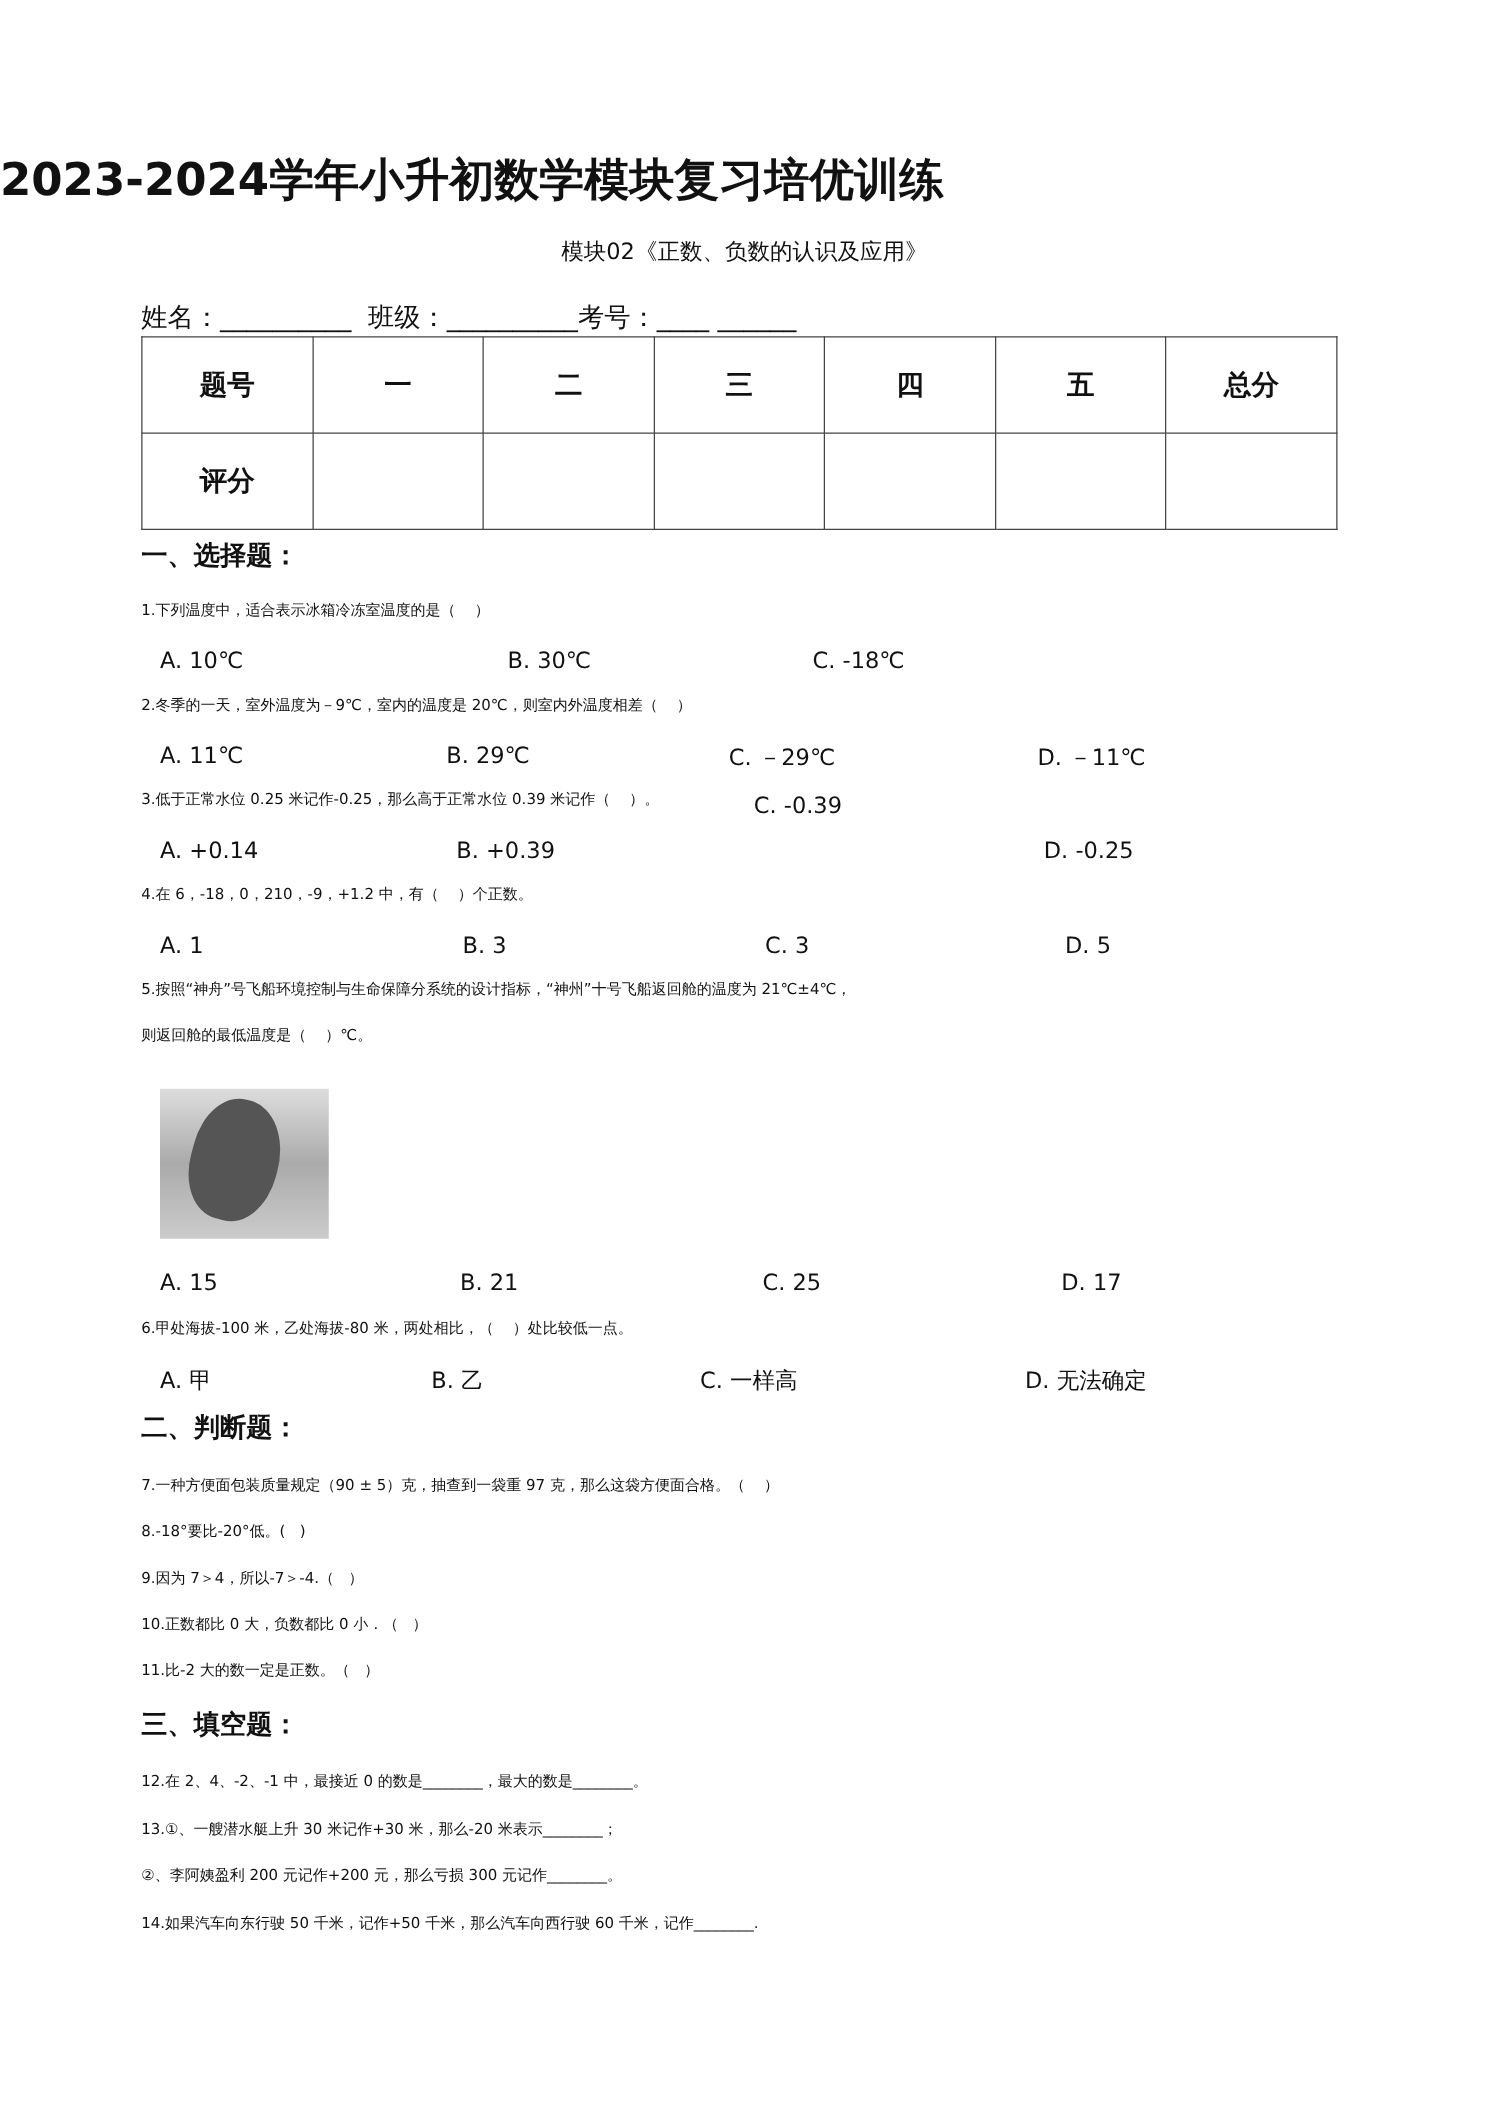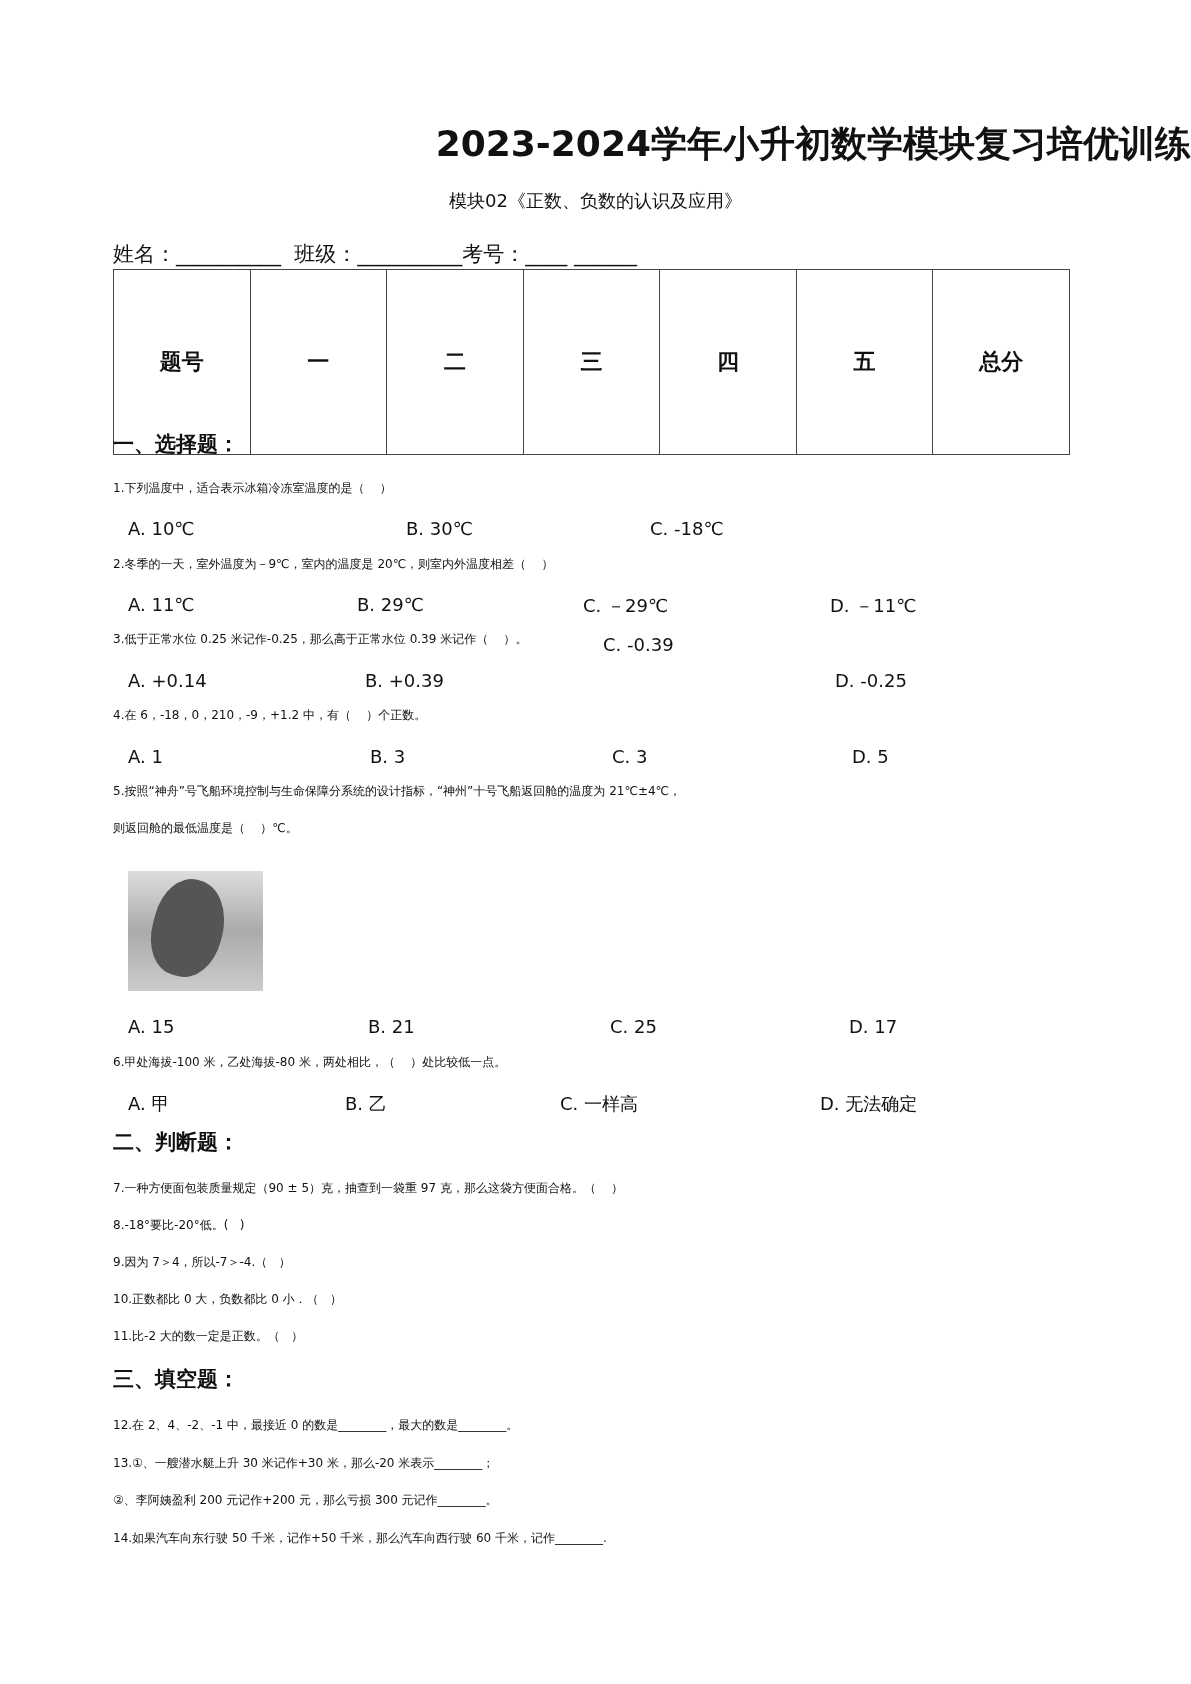--- a/index.html
+++ b/index.html
@@ -1,20 +1,20 @@
 <!DOCTYPE html>
 <html><head>
 <meta charset="utf-8">
 <style>
   html,body{margin:0;padding:0;background:#fff;}
   body{width:1191px;height:1684px;position:relative;overflow:hidden;font-family:"DejaVu Sans","Liberation Sans",sans-serif;color:#111;}
-  .title{position:absolute;left:0;width:1191px;top:120px;text-align:right;font-size:36px;font-weight:bold;letter-spacing:0px;}
+  .title{position:absolute;left:0;width:1191px;top:120px;text-align:left;font-size:36px;font-weight:bold;letter-spacing:0px;}
   .subtitle{position:absolute;left:0;width:1191px;top:189px;text-align:center;font-size:18px;}
   .info{position:absolute;left:113px;top:240px;font-size:21px;white-space:pre;}
-  table.score{position:absolute;left:113px;top:269px;width:957px;height:186px;border-collapse:collapse;padding-left:13px;}
+  table.score{position:absolute;left:113px;top:269px;width:957px;height:155px;border-collapse:collapse;padding-left:13px;}
   table.score td{border:1.5px solid #444;text-align:center;font-size:22px;font-weight:bold;width:14.28%;}
   .sec{position:absolute;left:113px;font-size:21px;font-weight:bold;}
   .q{position:absolute;left:113px;font-size:12px;white-space:pre;}
   .opt{position:absolute;font-size:18px;white-space:pre;}
   .img{position:absolute;left:128px;top:871px;width:135px;height:120px;background:linear-gradient(#ddd,#aaa 50%,#ccc);overflow:hidden;}
   .capsule{position:absolute;left:25px;top:8px;width:70px;height:98px;border-radius:45% 50% 45% 45%;background:#555;transform:rotate(15deg);}
 </style>
 </head>
 <body>
 
@@ -25,20 +25,29 @@
 <table class="score">
   <tbody>
       <tr>
     <td>题号</td>
     <td>一</td>
     <td>二</td>
     <td>三</td>
     <td>四</td>
     <td>五</td>
     <td>总分</td>
+  </tr>
+  <tr>
+    <td>评分</td>
+    <td></td>
+    <td></td>
+    <td></td>
+    <td></td>
+    <td></td>
+    <td></td>
   </tr>
 </tbody>
   </table>
 
 <div class="sec" style="top:430px">一、选择题：</div>
 
 <div class="q" style="top:480px">1.下列温度中，适合表示冰箱冷冻室温度的是（    ）</div>
 <div class="opt" style="left:128px;top:518px">A. 10℃</div>
 <div class="opt" style="left:406px;top:518px">B. 30℃</div>
 <div class="opt" style="left:650px;top:518px">C. -18℃</div>

